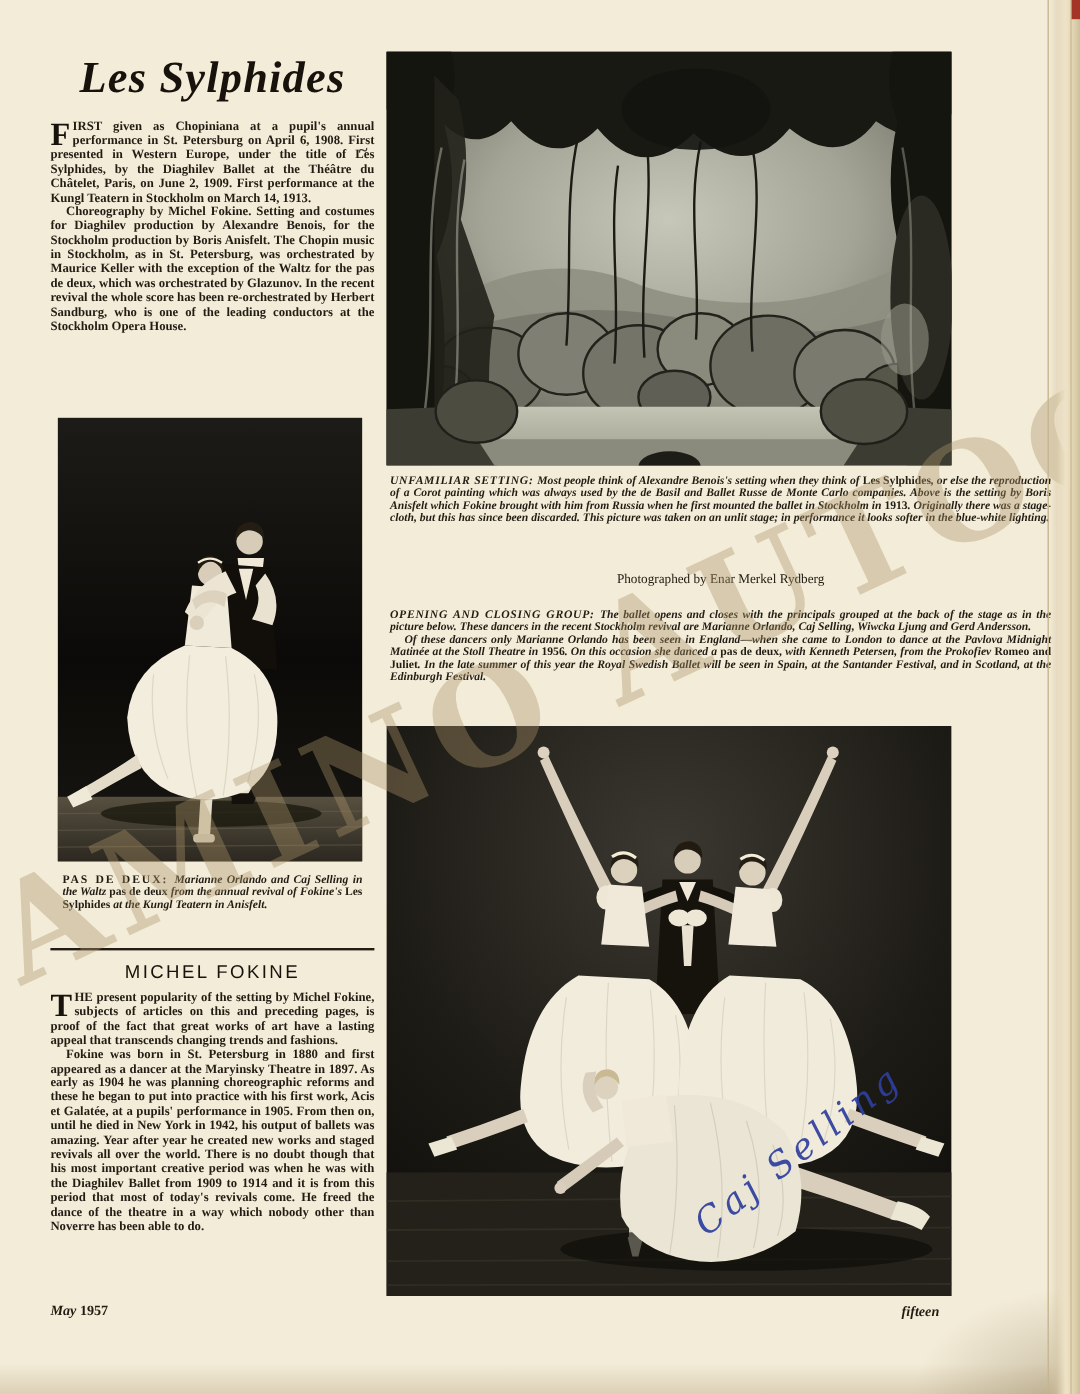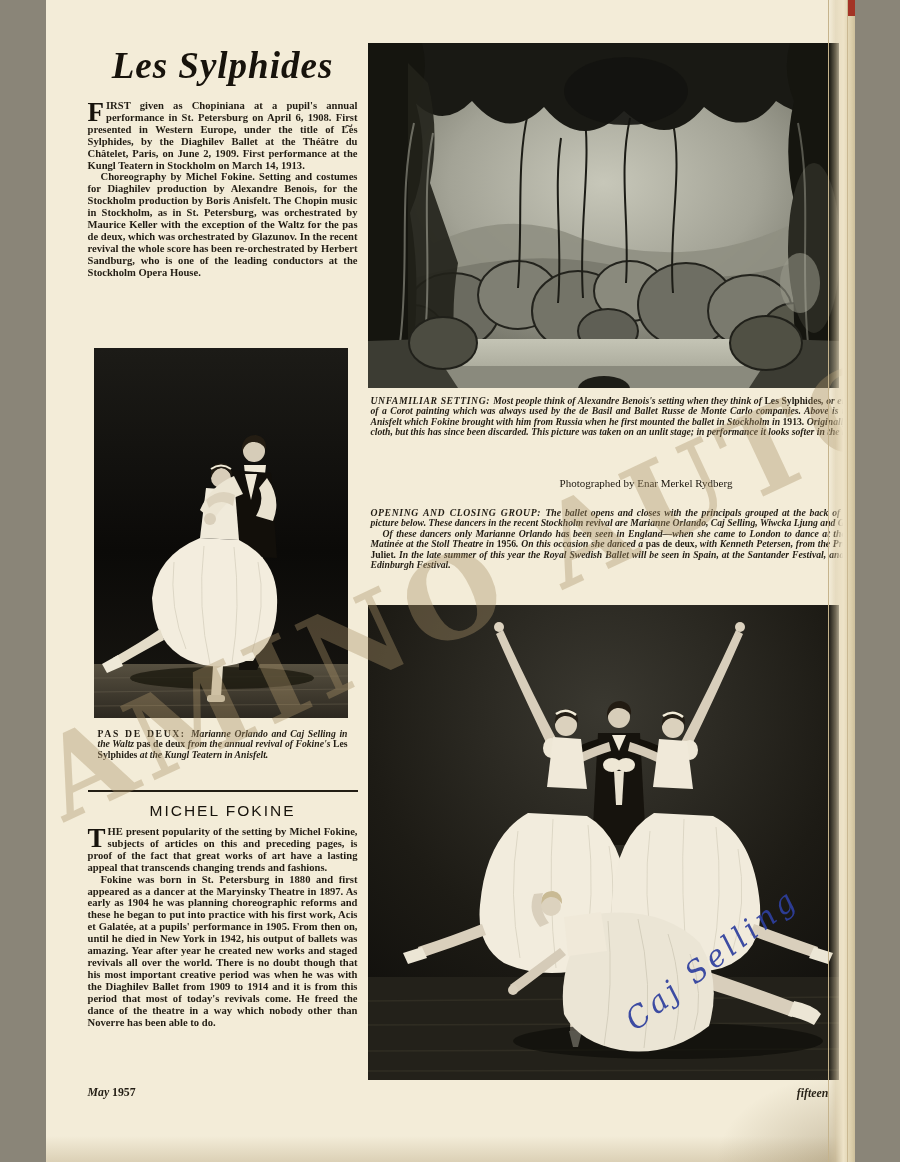--- a/index.html
+++ b/index.html
@@ -1,17 +1,17 @@
 <!DOCTYPE html>
 <html><head>
 <meta charset="utf-8">
 <style>
   html,body{margin:0;padding:0;background:#8a8578;}
   .page{
-    position:relative;width:809px;height:1162px;margin:0 auto;
+    position:relative;width:900px;height:1162px;margin:0 auto;
     background:#f3ecd8;overflow:hidden;
     font-family:"Liberation Serif", serif;color:#1e1a12;
   }
   
   .edge-right{position:absolute;right:0;top:0;width:26px;height:100%;z-index:45;
     background:linear-gradient(90deg, rgba(0,0,0,0) 0%, rgba(214,198,162,.45) 25%, #eee3c8 55%, #dccfab 85%, #cdbf9b 100%);
     border-left:1px solid rgba(190,168,126,.55);}
   .edge-line{position:absolute;right:7px;top:0;width:1px;height:100%;background:rgba(176,152,108,.5);z-index:46;}
   .red-corner{position:absolute;right:0;top:0;width:7px;height:16px;background:#a33426;z-index:47;}
   .edge-bottom{position:absolute;left:0;bottom:0;width:100%;height:26px;z-index:44;

